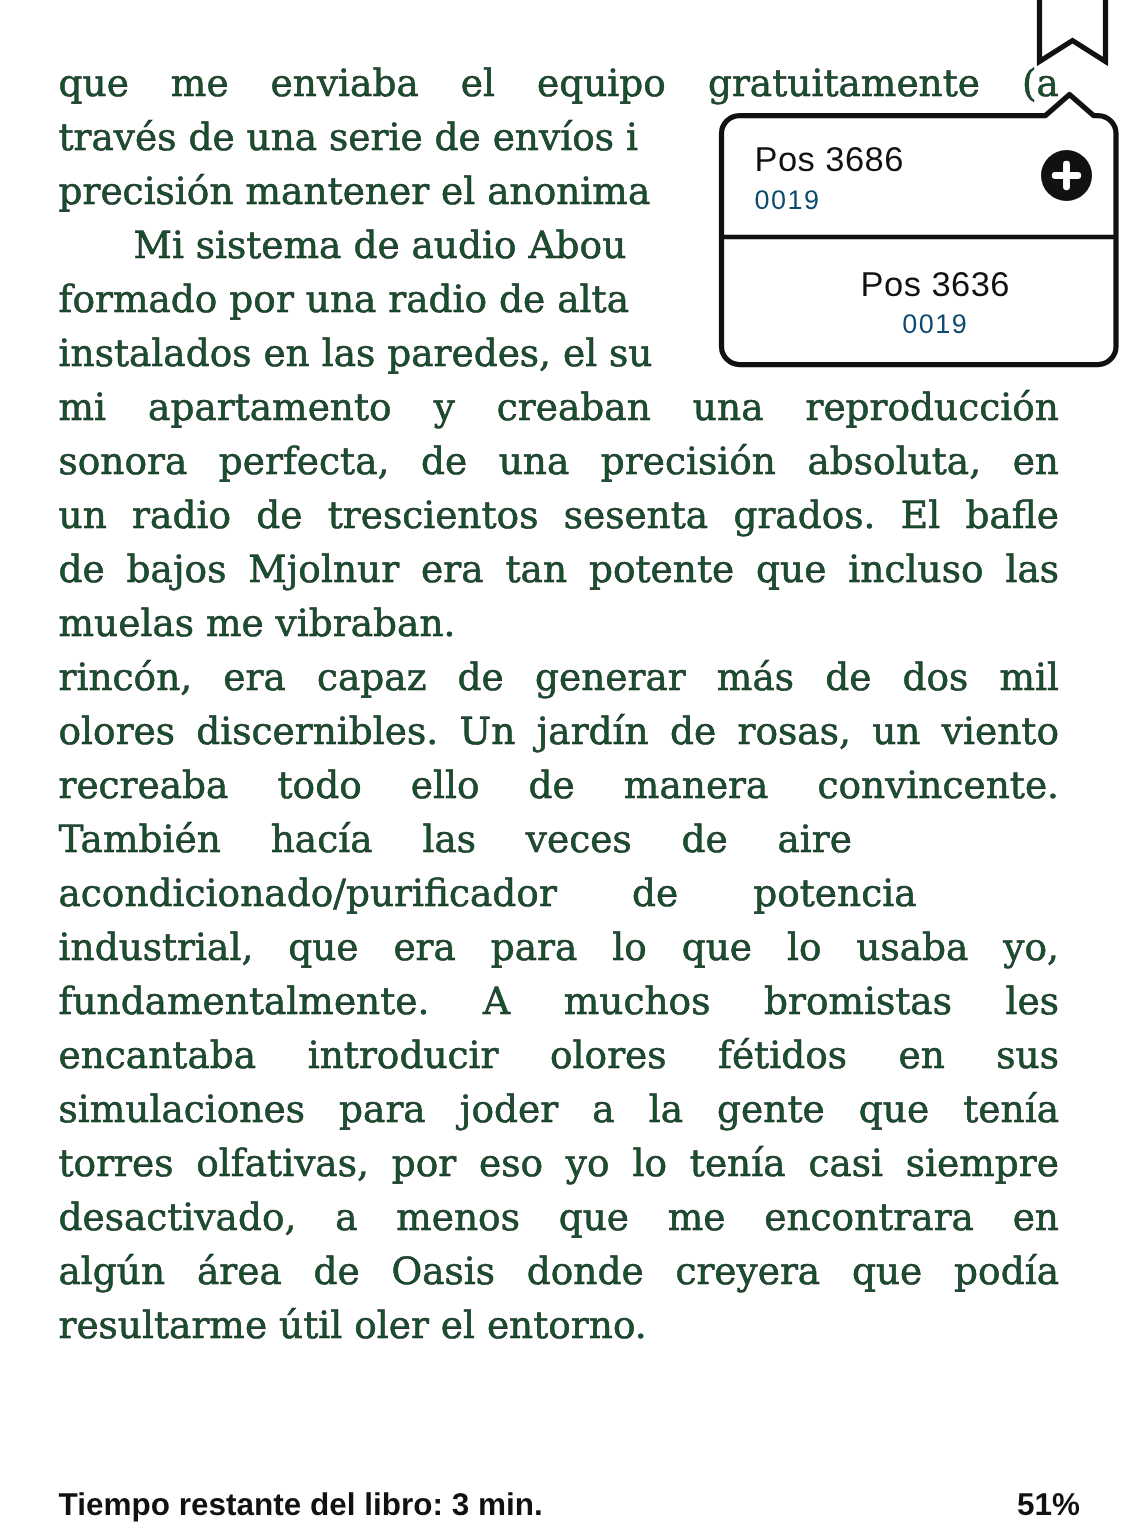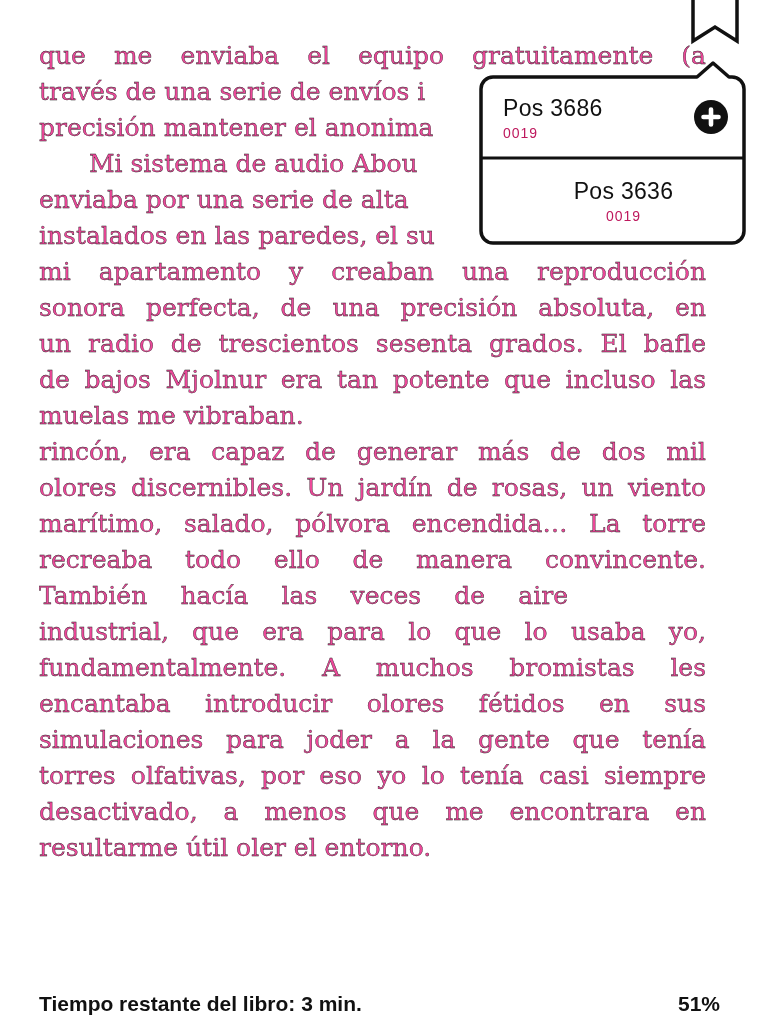--- a/index.html
+++ b/index.html
@@ -10,21 +10,21 @@
     overflow:hidden;
     font-family:"Liberation Sans",sans-serif;
     color:#131313;
   }
   
   #book-text{
     position:absolute;
     left:39px;top:38px;width:667px;
     font-family:"DejaVu Serif",serif;
     font-size:25px;
-    color:#ec4899;
+    color:#14532d;
     -webkit-text-stroke:0.35px #141414;
   }
   .line{
     height:36px;
     line-height:36px;
     text-align:justify;
     text-align-last:justify;
     overflow:hidden;
     white-space:normal;
   }
@@ -46,21 +46,21 @@
     padding-left:22px;box-sizing:border-box;
     cursor:pointer;
   }
   .popup-row.row1{top:14px;height:81px;}
   .popup-row.row2{top:95px;height:85px;text-align:center;}
   .popup-pos{
     font-size:23px;line-height:1.15;color:#111;
     letter-spacing:0.3px;
   }
   .popup-sub{
-    font-size:14px;line-height:1;color:#be185d;
+    font-size:18px;line-height:1;color:#0c4a6e;
     letter-spacing:1px;margin-top:4px;
   }
   #add-bookmark-button{
     position:absolute;right:16px;top:37px;width:34px;height:34px;
     border:none;background:transparent;padding:0;cursor:pointer;
   }
   
   #footer{
     position:absolute;left:39px;right:38px;top:992px;
     display:flex;justify-content:space-between;align-items:baseline;
@@ -70,38 +70,39 @@
 </head>
 <body>
 
 <div id="screen">
 
   <div id="book-text">
       <div class="line">que me enviaba el equipo gratuitamente (a</div>
       <div class="line left">través de una serie de envíos i</div>
       <div class="line left">precisión mantener el anonima</div>
       <div class="line left indent">Mi sistema de audio Abou</div>
-      <div class="line left">enviaba por una serie de alta</div>
+      <div class="line left">formado por una radio de alta</div>
       <div class="line left">instalados en las paredes, el su</div>
       <div class="line">mi apartamento y creaban una reproducción</div>
       <div class="line">sonora perfecta, de una precisión absoluta, en</div>
       <div class="line">un radio de trescientos sesenta grados. El bafle</div>
       <div class="line">de bajos Mjolnur era tan potente que incluso las</div>
       <div class="line left">muelas me vibraban.</div>
       <div class="line">rincón, era capaz de generar más de dos mil</div>
       <div class="line">olores discernibles. Un jardín de rosas, un viento</div>
-      <div class="line">marítimo, salado, pólvora encendida… La torre</div>
       <div class="line">recreaba todo ello de manera convincente.</div>
       <div class="line" style="margin-right: 138px;">También hacía las veces de aire</div>
+      <div class="line" style="margin-right: 95px;">acondicionado/purificador de potencia</div>
       <div class="line">industrial, que era para lo que lo usaba yo,</div>
       <div class="line">fundamentalmente. A muchos bromistas les</div>
       <div class="line">encantaba introducir olores fétidos en sus</div>
       <div class="line">simulaciones para joder a la gente que tenía</div>
       <div class="line">torres olfativas, por eso yo lo tenía casi siempre</div>
       <div class="line">desactivado, a menos que me encontrara en</div>
+      <div class="line">algún área de Oasis donde creyera que podía</div>
       <div class="line left">resultarme útil oler el entorno.</div>
     </div>
 
   <div id="bookmark-ribbon">
     <svg width="48" height="48" viewBox="0 0 48 48">
       <path d="M2 -6 L2 41 L24 27 L46 41 L46 -6" fill="#ffffff" stroke="#111111" stroke-width="3.5" stroke-linejoin="miter"></path>
     </svg>
   </div>
 
   <div id="bookmark-popup">

